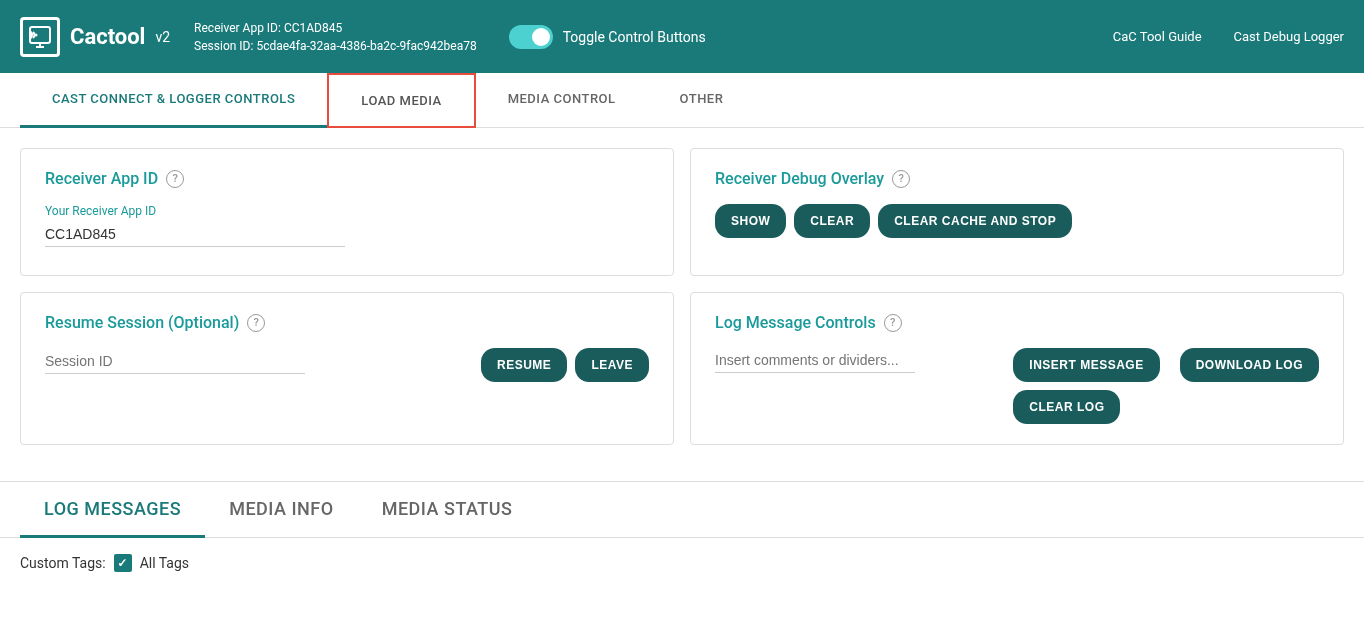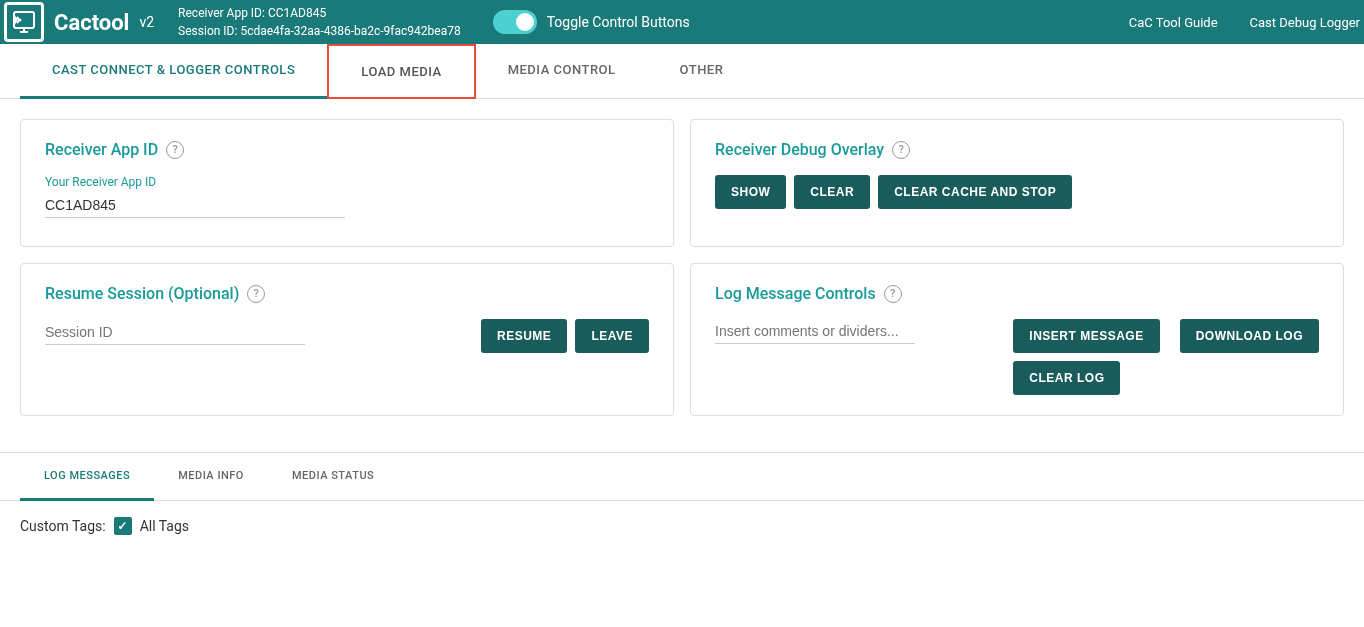--- a/index.html
+++ b/index.html
@@ -3,22 +3,22 @@
   <meta charset="utf-8">
   <style>
     * { box-sizing: border-box; margin: 0; padding: 0; }
     body { font-family: 'Roboto', Arial, sans-serif; font-size: 14px; background: #fff; color: #333; }
 
     
     .header {
       background-color: #1a7a7a;
       display: flex;
       align-items: center;
-      padding: 0 4px;
-      height: 44px;
+      padding: 0 20px;
+      height: 73px;
       gap: 16px;
     }
     .header-logo {
       display: flex;
       align-items: center;
       gap: 10px;
       color: #fff;
       font-size: 22px;
       font-weight: bold;
       white-space: nowrap;
@@ -181,21 +181,21 @@
       gap: 8px;
       align-items: center;
       flex-wrap: wrap;
     }
     .btn {
       padding: 10px 16px;
       font-size: 12px;
       font-weight: 600;
       letter-spacing: 0.5px;
       border: none;
-      border-radius: 3px;
+      border-radius: 14px;
       cursor: pointer;
       text-transform: uppercase;
       white-space: nowrap;
     }
     .btn-dark {
       background: #1a5c5c;
       color: #fff;
     }
     .placeholder-input {
       color: #bbb;
@@ -206,21 +206,21 @@
       border-top: 1px solid #ddd;
       padding-top: 0;
     }
     .bottom-tabs {
       display: flex;
       padding: 0 20px;
       border-bottom: 1px solid #ddd;
     }
     .bottom-tab {
       padding: 16px 24px;
-      font-size: 11px;
+      font-size: 18px;
       font-weight: 500;
       letter-spacing: 0.5px;
       cursor: pointer;
       color: #666;
       border-bottom: 3px solid transparent;
       margin-bottom: -1px;
       text-transform: uppercase;
     }
     .bottom-tab.active {
       color: #1a7a7a;

